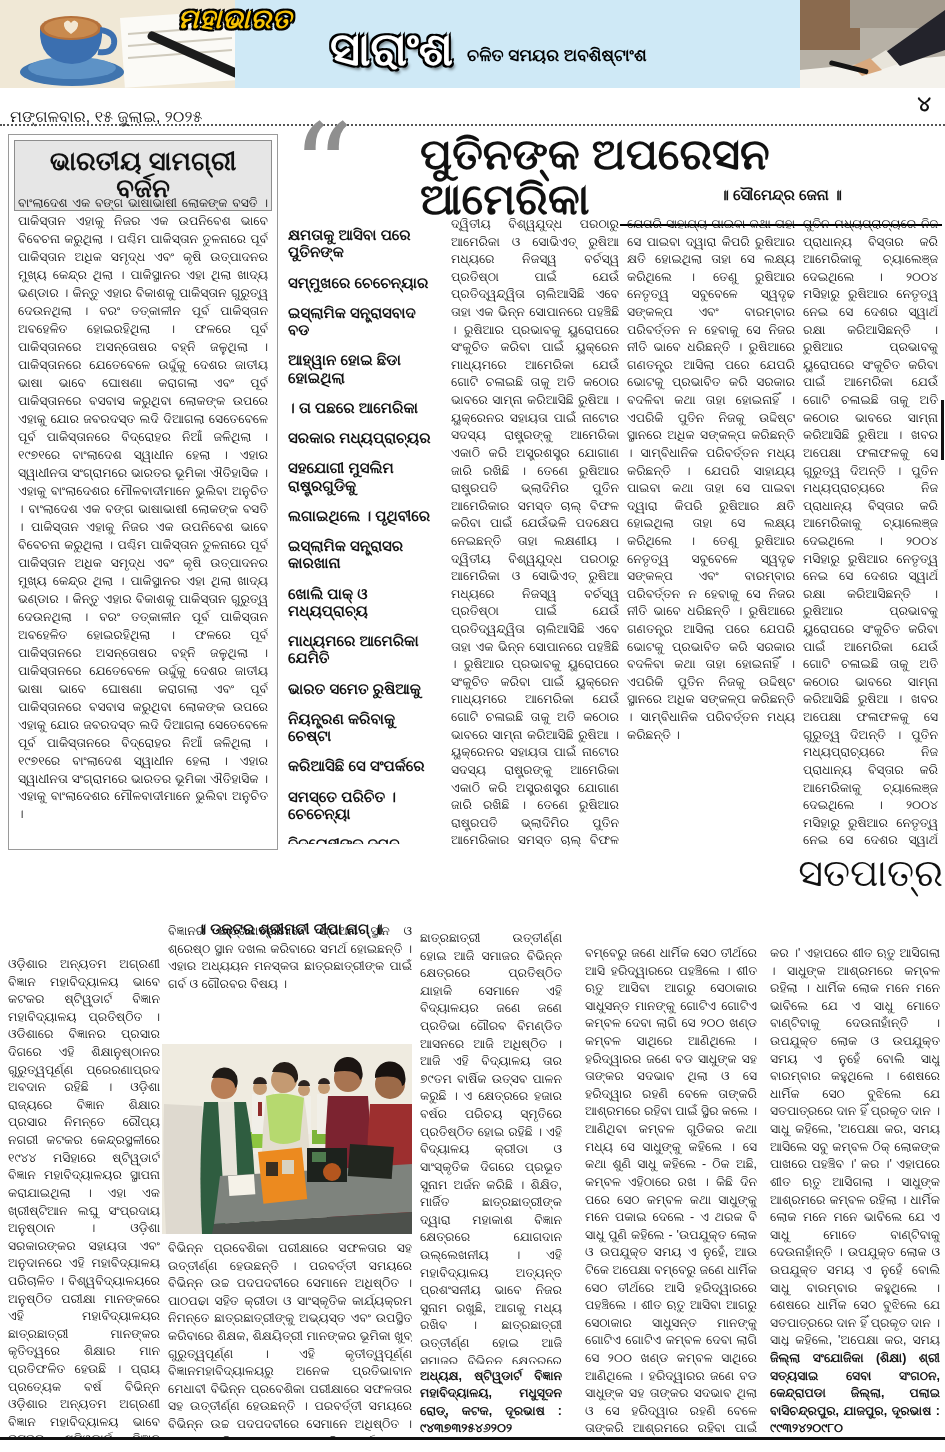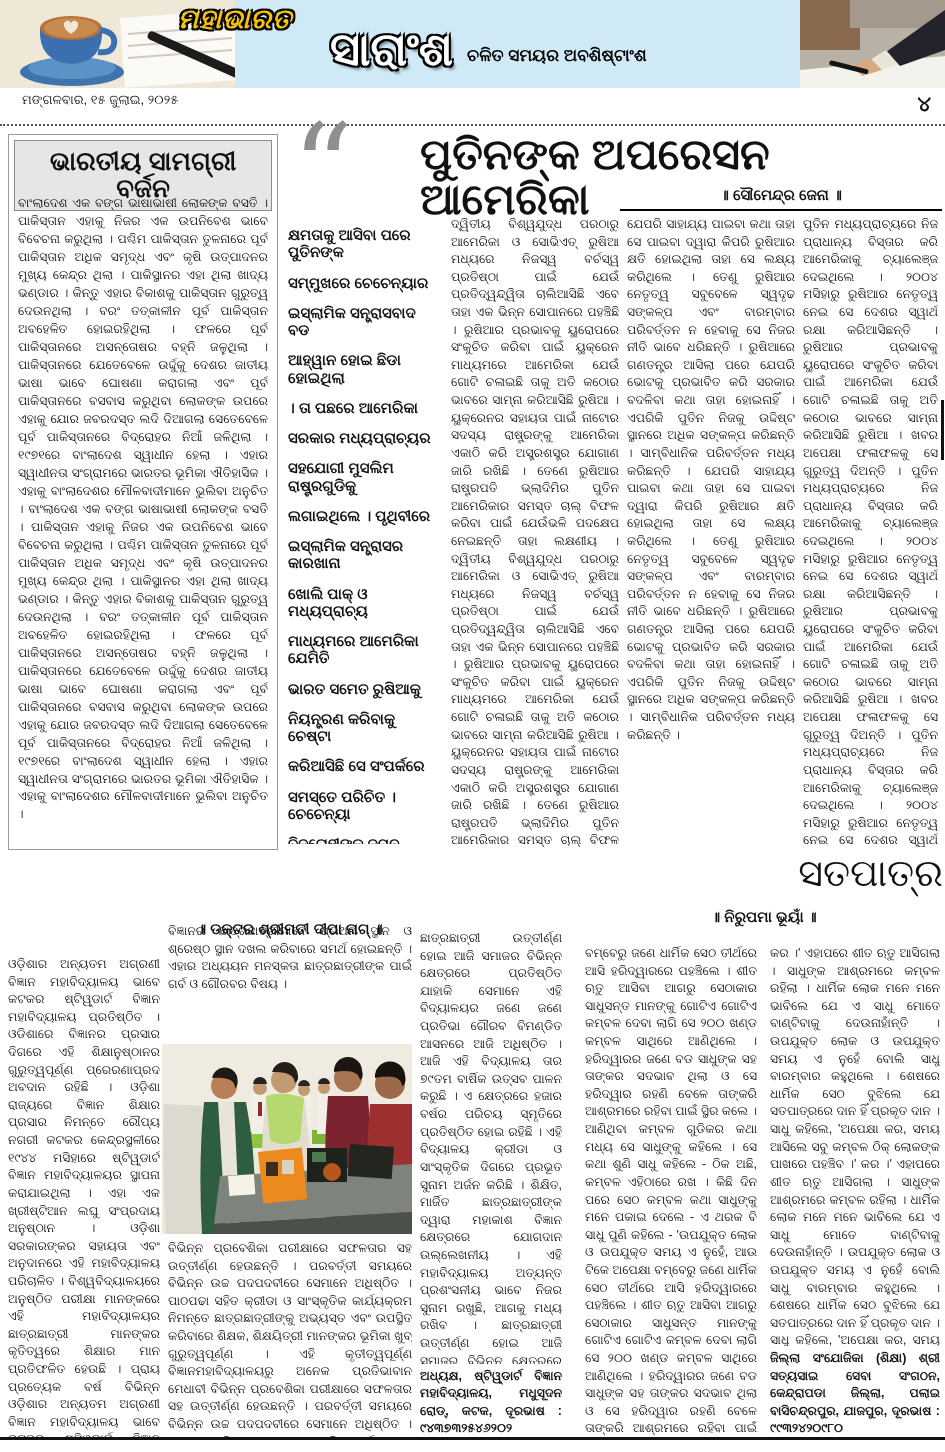--- a/index.html
+++ b/index.html
@@ -10,37 +10,37 @@
   .hdr-photo{position:absolute;top:0;height:88px;overflow:hidden;}
   .masthead{position:absolute;left:178px;top:4px;font-size:27px;font-weight:bold;font-style:italic;
             color:#f8c304;letter-spacing:1px;
             text-shadow:-2px -2px 0 #000,2px -2px 0 #000,-2px 2px 0 #000,2px 2px 0 #000,0 2px 0 #000,2px 0 0 #000;}
   .hdr-title-wrap{position:absolute;left:330px;top:26px;width:430px;display:flex;align-items:flex-end;gap:14px;}
   .hdr-title{font-size:46px;font-weight:bold;color:#fff;line-height:1;
              text-shadow:-2px -2px 0 #000,2px -2px 0 #000,-2px 2px 0 #000,2px 2px 0 #000,3px 4px 3px rgba(0,0,0,.45);}
   .hdr-tagline{font-size:17px;font-weight:bold;color:#000;padding-bottom:6px;}
   
   .date-row{position:absolute;left:0;top:88px;width:945px;height:36px;border-bottom:2px dotted #555;}
-  .date-txt{position:absolute;left:10px;top:4px;font-size:13px;margin-left:12px;}
+  .date-txt{position:absolute;left:10px;top:20px;font-size:16px;}
   .page-num{position:absolute;right:14px;top:4px;font-size:21px;font-weight:bold;}
   
   .body-text{position:absolute;font-size:12.4px;line-height:1.42;text-align:justify;overflow:hidden;color:#141414;}
   .byline{font-weight:bold;font-size:15px;text-align:center;}
   
   .box-article{position:absolute;left:8px;top:134px;width:268px;height:714px;border:1px solid #9a9a9a;background:#fff;}
   .box-headline{margin:5px;padding:7px 15px;background:#e6e6e6;border:1px solid #8d8d8d;
                 font-size:26px;font-weight:bold;text-align:center;line-height:1.05;}
   .box-body{position:absolute;left:9px;right:9px;top:60px;bottom:6px;overflow:hidden;
             font-size:12.4px;line-height:1.45;text-align:justify;}
   
   .quote-mark{position:absolute;left:292px;top:108px;font-family:"DejaVu Serif",serif;
               font-size:120px;color:#8f8f8f;line-height:1;}
   .main-headline{position:absolute;left:420px;top:132px;width:520px;font-size:43px;font-weight:bold;
                  text-align:left;line-height:1.05;}
-  .main-byline{position:absolute;left:620px;top:186px;width:322px;padding-bottom:5px;border-bottom:2px solid #000;}
+  .main-byline{position:absolute;left:620px;top:186px;width:322px;padding-bottom:20px;border-bottom:2px solid #000;}
   .pull-quote{position:absolute;left:288px;top:226px;width:152px;height:618px;overflow:hidden;}
   .pq-line{font-size:15px;font-weight:bold;text-align:left;line-height:1.15;margin-bottom:13px;}
   
   .stewart-headline{position:absolute;left:0px;top:856px;width:636px;font-size:34px;font-weight:bold;
                     text-align:center;line-height:1.05;}
   .sata-headline{position:absolute;left:585px;top:854px;width:358px;font-size:38px;font-weight:normal;
                  text-align:right;line-height:1.0;}
   .credit{font-weight:bold;}
   .col-flex{display:flex;flex-direction:column;}
   .col-flex .grow{flex:1 1 auto;overflow:hidden;}
@@ -199,21 +199,20 @@
   </div>
 
   <div class="body-text" style="left:168px;top:1240px;width:244px;height:198px;">ବିଭିନ୍ନ ପ୍ରବେଶିକା ପରୀକ୍ଷାରେ ସଫଳତାର ସହ ଉତ୍ତୀର୍ଣ୍ଣ ହେଉଛନ୍ତି । ପରବର୍ତ୍ତୀ ସମୟରେ ବିଭିନ୍ନ ଉଚ୍ଚ ପଦପଦବୀରେ ସେମାନେ ଅଧିଷ୍ଠିତ । ପାଠପଢା ସହିତ କ୍ରୀଡା ଓ ସାଂସ୍କୃତିକ କାର୍ଯ୍ୟକ୍ରମ ନିମନ୍ତେ ଛାତ୍ରଛାତ୍ରୀଙ୍କୁ ଅଭ୍ୟସ୍ତ ଏବଂ ଉପସ୍ଥିତ କରିବାରେ ଶିକ୍ଷକ, ଶିକ୍ଷୟିତ୍ରୀ ମାନଙ୍କର ଭୂମିକା ଖୁବ୍ ଗୁରୁତ୍ୱପୂର୍ଣ୍ଣ । ଏହି କୃତୀତ୍ୱପୂର୍ଣ୍ଣ ବିଜ୍ଞାନମହାବିଦ୍ୟାଳୟରୁ ଅନେକ ପ୍ରତିଭାବାନ ମେଧାବୀ ବିଭିନ୍ନ ପ୍ରବେଶିକା ପରୀକ୍ଷାରେ ସଫଳତାର ସହ ଉତ୍ତୀର୍ଣ୍ଣ ହେଉଛନ୍ତି । ପରବର୍ତ୍ତୀ ସମୟରେ ବିଭିନ୍ନ ଉଚ୍ଚ ପଦପଦବୀରେ ସେମାନେ ଅଧିଷ୍ଠିତ । ପାଠପଢା ସହିତ କ୍ରୀଡା ଓ ସାଂସ୍କୃତିକ କାର୍ଯ୍ୟକ୍ରମ ନିମନ୍ତେ ଛାତ୍ରଛାତ୍ରୀଙ୍କୁ ଅଭ୍ୟସ୍ତ ଏବଂ ଉପସ୍ଥିତ କରିବାରେ ଶିକ୍ଷକ, ଶିକ୍ଷୟିତ୍ରୀ ମାନଙ୍କର ଭୂମିକା ଖୁବ୍ ଗୁରୁତ୍ୱପୂର୍ଣ୍ଣ । ଏହି କୃତୀତ୍ୱପୂର୍ଣ୍ଣ ବିଜ୍ଞାନମହାବିଦ୍ୟାଳୟରୁ ଅନେକ ପ୍ରତିଭାବାନ ମେଧାବୀ</div>
 
   <div class="col-flex" style="position:absolute;left:420px;top:930px;width:142px;height:508px;">
     <div class="body-text grow" style="position:static;">ଛାତ୍ରଛାତ୍ରୀ ଉତ୍ତୀର୍ଣ୍ଣ ହୋଇ ଆଜି ସମାଜର ବିଭିନ୍ନ କ୍ଷେତ୍ରରେ ପ୍ରତିଷ୍ଠିତ ଯାହାକି ସେମାନେ ଏହି ବିଦ୍ୟାଳୟର ଜଣେ ଜଣେ ପ୍ରତିଭା ଗୌରବ ବିମଣ୍ଡିତ ଆସନରେ ଆଜି ଅଧିଷ୍ଠିତ । ଆଜି ଏହି ବିଦ୍ୟାଳୟ ତାର ୭୯ତମ ବାର୍ଷିକ ଉତ୍ସବ ପାଳନ କରୁଛି । ଏ କ୍ଷେତ୍ରରେ ହଜାର ବର୍ଷର ପରିଚୟ ସ୍ମୃତିରେ ପ୍ରତିଷ୍ଠିତ ହୋଇ ରହିଛି । ଏହି ବିଦ୍ୟାଳୟ କ୍ରୀଡା ଓ ସାଂସ୍କୃତିକ ଦିଗରେ ପ୍ରଭୂତ ସୁନାମ ଅର୍ଜନ କରିଛି । ଶିକ୍ଷିତ, ମାର୍ଜିତ ଛାତ୍ରଛାତ୍ରୀଙ୍କ ଦ୍ୱାରା ମହାକାଶ ବିଜ୍ଞାନ କ୍ଷେତ୍ରରେ ଯୋଗଦାନ ଉଲ୍ଲେଖନୀୟ । ଏହି ମହାବିଦ୍ୟାଳୟ ଅତ୍ୟନ୍ତ ପ୍ରଶଂସନୀୟ ଭାବେ ନିଜର ସୁନାମ ରଖୁଛି, ଆଗକୁ ମଧ୍ୟ ରଖିବ । ଛାତ୍ରଛାତ୍ରୀ ଉତ୍ତୀର୍ଣ୍ଣ ହୋଇ ଆଜି ସମାଜର ବିଭିନ୍ନ କ୍ଷେତ୍ରରେ ପ୍ରତିଷ୍ଠିତ ଯାହାକି ସେମାନେ ଏହି ବିଦ୍ୟାଳୟର ଜଣେ ଜଣେ ପ୍ରତିଭା ଗୌରବ ବିମଣ୍ଡିତ ଆସନରେ ଆଜି ଅଧିଷ୍ଠିତ । ଆଜି ଏହି ବିଦ୍ୟାଳୟ ତାର ୭୯ତମ ବାର୍ଷିକ ଉତ୍ସବ ପାଳନ କରୁଛି । ଏ କ୍ଷେତ୍ରରେ ହଜାର ବର୍ଷର ପରିଚୟ ସ୍ମୃତିରେ ପ୍ରତିଷ୍ଠିତ ହୋଇ ରହିଛି । ଏହି ବିଦ୍ୟାଳୟ କ୍ରୀଡା ଓ ସାଂସ୍କୃତିକ ଦିଗରେ ପ୍ରଭୂତ ସୁନାମ ଅର୍ଜନ କରିଛି । ଶିକ୍ଷିତ, ମାର୍ଜିତ ଛାତ୍ରଛାତ୍ରୀଙ୍କ ଦ୍ୱାରା ମହାକାଶ ବିଜ୍ଞାନ କ୍ଷେତ୍ରରେ ଯୋଗଦାନ ଉଲ୍ଲେଖନୀୟ । ଏହି ମହାବିଦ୍ୟାଳୟ ଅତ୍ୟନ୍ତ ପ୍ରଶଂସନୀୟ ଭାବେ ନିଜର ସୁନାମ ରଖୁଛି, ଆଗକୁ ମଧ୍ୟ ରଖିବ ।</div>
     <div class="body-text credit" style="position:static;flex:0 0 auto;margin-top:4px;">ଅଧ୍ୟକ୍ଷ, ଷ୍ଟିୱ୍ଡାର୍ଟ ବିଜ୍ଞାନ ମହାବିଦ୍ୟାଳୟ, ମଧୁସୂଦନ ରୋଡ୍, କଟକ, ଦୂରଭାଷ : ୯୪୩୭୩୨୫୪୬୨୦୨</div>
   </div>
 
   <div class="sata-headline">ସତପାତ୍ର</div>
-  <div class="byline" style="position:absolute;left:585px;top:908px;width:358px;">॥ ନିରୁପମା ଭୂୟାଁ ॥</div>
 
   <div class="body-text" style="left:585px;top:945px;width:172px;height:493px;">ବମ୍ବେରୁ ଜଣେ ଧାର୍ମିକ ସେଠ ତୀର୍ଥରେ ଆସି ହରିଦ୍ୱାରରେ ପହଞ୍ଚିଲେ । ଶୀତ ଋତୁ ଆସିବା ଆଗରୁ ସେଠାକାର ସାଧୁସନ୍ତ ମାନଙ୍କୁ ଗୋଟିଏ ଗୋଟିଏ କମ୍ବଳ ଦେବା ଲାଗି ସେ ୨୦୦ ଖଣ୍ଡ କମ୍ବଳ ସାଥିରେ ଆଣିଥିଲେ । ହରିଦ୍ୱାରର ଜଣେ ବଡ ସାଧୁଙ୍କ ସହ ତାଙ୍କର ସଦଭାବ ଥିଲା ଓ ସେ ହରିଦ୍ୱାର ରହଣି ବେଳେ ତାଙ୍କରି ଆଶ୍ରମରେ ରହିବା ପାଇଁ ସ୍ଥିର କଲେ । ଆଣିଥିବା କମ୍ବଳ ଗୁଡିକର କଥା ମଧ୍ୟ ସେ ସାଧୁଙ୍କୁ କହିଲେ । ସେ କଥା ଶୁଣି ସାଧୁ କହିଲେ - ଠିକ ଅଛି, କମ୍ବଳ ଏହିଠାରେ ରଖ । କିଛି ଦିନ ପରେ ସେଠ କମ୍ବଳ କଥା ସାଧୁଙ୍କୁ ମନେ ପକାଇ ଦେଲେ - ଏ ଥରକ ବି ସାଧୁ ପୁଣି କହିଲେ - 'ଉପଯୁକ୍ତ ଲୋକ ଓ ଉପଯୁକ୍ତ ସମୟ ଏ ନୁହେଁ, ଆଉ ଟିକେ ଅପେକ୍ଷା ବମ୍ବେରୁ ଜଣେ ଧାର୍ମିକ ସେଠ ତୀର୍ଥରେ ଆସି ହରିଦ୍ୱାରରେ ପହଞ୍ଚିଲେ । ଶୀତ ଋତୁ ଆସିବା ଆଗରୁ ସେଠାକାର ସାଧୁସନ୍ତ ମାନଙ୍କୁ ଗୋଟିଏ ଗୋଟିଏ କମ୍ବଳ ଦେବା ଲାଗି ସେ ୨୦୦ ଖଣ୍ଡ କମ୍ବଳ ସାଥିରେ ଆଣିଥିଲେ । ହରିଦ୍ୱାରର ଜଣେ ବଡ ସାଧୁଙ୍କ ସହ ତାଙ୍କର ସଦଭାବ ଥିଲା ଓ ସେ ହରିଦ୍ୱାର ରହଣି ବେଳେ ତାଙ୍କରି ଆଶ୍ରମରେ ରହିବା ପାଇଁ ସ୍ଥିର କଲେ । ଆଣିଥିବା କମ୍ବଳ ଗୁଡିକର କଥା ମଧ୍ୟ ସେ ସାଧୁଙ୍କୁ କହିଲେ । ସେ କଥା ଶୁଣି ସାଧୁ କହିଲେ - ଠିକ ଅଛି, କମ୍ବଳ ଏହିଠାରେ ରଖ । କିଛି ଦିନ ପରେ ସେଠ କମ୍ବଳ କଥା ସାଧୁଙ୍କୁ ମନେ ପକାଇ ଦେଲେ - ଏ ଥରକ ବି ସାଧୁ ପୁଣି କହିଲେ - 'ଉପଯୁକ୍ତ ଲୋକ ଓ ଉପଯୁକ୍ତ ସମୟ ଏ ନୁହେଁ, ଆଉ ଟିକେ ଅପେକ୍ଷା</div>
 
   <div class="col-flex" style="position:absolute;left:770px;top:945px;width:170px;height:493px;">
     <div class="body-text grow" style="position:static;">କର ।' ଏହାପରେ ଶୀତ ଋତୁ ଆସିଗଲା । ସାଧୁଙ୍କ ଆଶ୍ରମରେ କମ୍ବଳ ରହିଲା । ଧାର୍ମିକ ଲୋକ ମନେ ମନେ ଭାବିଲେ ଯେ ଏ ସାଧୁ ମୋତେ ବାଣ୍ଟିବାକୁ ଦେଉନାହାଁନ୍ତି । ଉପଯୁକ୍ତ ଲୋକ ଓ ଉପଯୁକ୍ତ ସମୟ ଏ ନୁହେଁ ବୋଲି ସାଧୁ ବାରମ୍ବାର କହୁଥିଲେ । ଶେଷରେ ଧାର୍ମିକ ସେଠ ବୁଝିଲେ ଯେ ସତପାତ୍ରରେ ଦାନ ହିଁ ପ୍ରକୃତ ଦାନ । ସାଧୁ କହିଲେ, 'ଅପେକ୍ଷା କର, ସମୟ ଆସିଲେ ସବୁ କମ୍ବଳ ଠିକ୍ ଲୋକଙ୍କ ପାଖରେ ପହଞ୍ଚିବ ।' କର ।' ଏହାପରେ ଶୀତ ଋତୁ ଆସିଗଲା । ସାଧୁଙ୍କ ଆଶ୍ରମରେ କମ୍ବଳ ରହିଲା । ଧାର୍ମିକ ଲୋକ ମନେ ମନେ ଭାବିଲେ ଯେ ଏ ସାଧୁ ମୋତେ ବାଣ୍ଟିବାକୁ ଦେଉନାହାଁନ୍ତି । ଉପଯୁକ୍ତ ଲୋକ ଓ ଉପଯୁକ୍ତ ସମୟ ଏ ନୁହେଁ ବୋଲି ସାଧୁ ବାରମ୍ବାର କହୁଥିଲେ । ଶେଷରେ ଧାର୍ମିକ ସେଠ ବୁଝିଲେ ଯେ ସତପାତ୍ରରେ ଦାନ ହିଁ ପ୍ରକୃତ ଦାନ । ସାଧୁ କହିଲେ, 'ଅପେକ୍ଷା କର, ସମୟ ଆସିଲେ ସବୁ କମ୍ବଳ ଠିକ୍ ଲୋକଙ୍କ ପାଖରେ ପହଞ୍ଚିବ ।'</div>
     <div class="body-text credit" style="position:static;flex:0 0 auto;margin-top:4px;">ଜିଲ୍ଲା ସଂଯୋଜିକା (ଶିକ୍ଷା) ଶ୍ରୀ ସତ୍ୟସାଇ ସେବା ସଂଗଠନ, କେନ୍ଦ୍ରାପଡା ଜିଲ୍ଲା, ପଲାଇ ବାସିଚନ୍ଦ୍ରପୁର, ଯାଜପୁର, ଦୂରଭାଷ : ୯୯୩୨୪୨୦୯୮୦</div>
   </div>
 
   <div class="fold-mark"></div>
   <div class="bottom-rule"></div>

